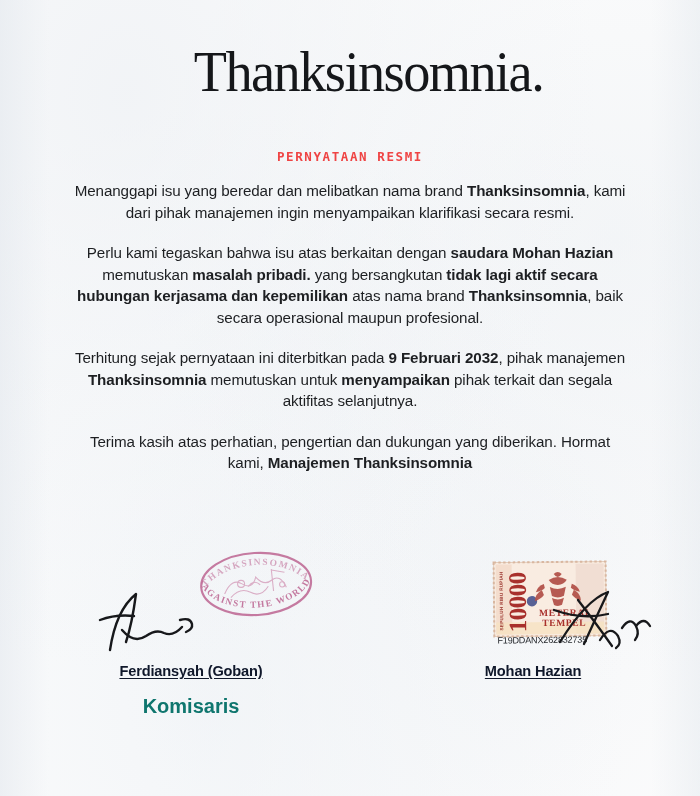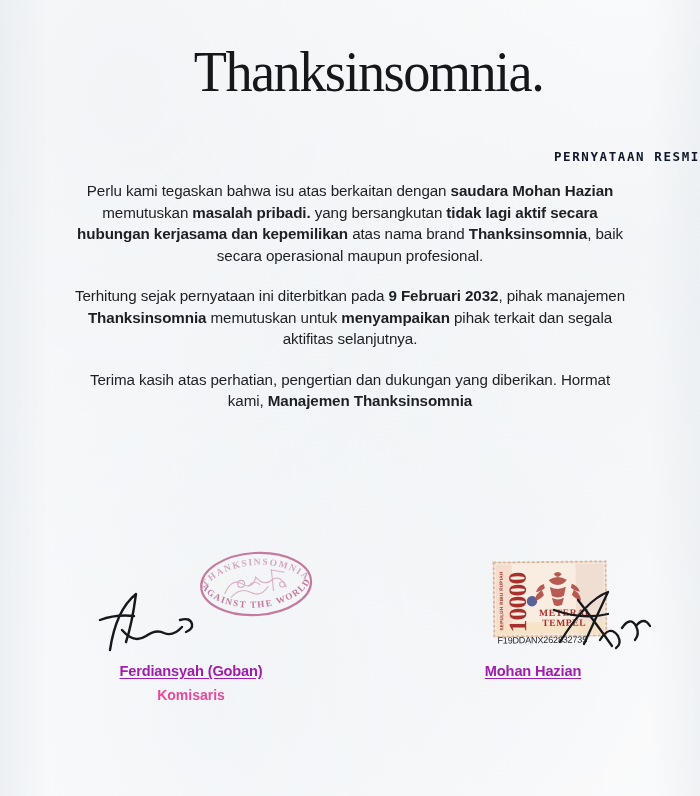--- a/index.html
+++ b/index.html
@@ -58,26 +58,26 @@
     transform: scaleX(0.97);
     transform-origin: center;
   }
 
   
   .statement-heading {
     position: absolute;
     top: 149px;
     left: 0;
     right: 0;
-    text-align: right;
+    text-align: center;
     font-family: "DejaVu Sans Mono", "Liberation Mono", monospace;
     font-size: 12.5px;
     font-weight: 700;
     letter-spacing: 1.6px;
-    color: #0f172a;
+    color: #ef4444;
   }
 
   
   .body-copy {
     position: absolute;
     top: 180px;
     left: 70px;
     width: 560px;
     text-align: center;
   }
@@ -129,48 +129,49 @@
   
   .sig-block {
     position: absolute;
     text-align: center;
   }
   .sig-block.left  { left: 66px;  top: 663px; width: 250px; }
   .sig-block.right { left: 415px; top: 663px; width: 236px; }
   .signer-name {
     font-size: 14.6px;
     font-weight: 700;
-    color: #a21caf;
+    color: #0f172a;
     text-decoration: underline;
     text-underline-offset: 2px;
     letter-spacing: -0.15px;
   }
   .signer-role {
-    margin-top: 8px;
-    font-size: 14px;
+    margin-top: 16px;
+    font-size: 20px;
     font-weight: 700;
-    color: #ec4899;
+    color: #0f766e;
   }
   .signer-role.hidden { visibility: hidden; }
 </style>
 </head>
 <body>
 
 <div class="paper"></div>
 <div class="edge-shade"></div>
 
 <div class="sheet">
 
   <div class="masthead">
     <div class="brand-title">Thanksinsomnia.</div>
   </div>
 
   <div class="statement-heading">PERNYATAAN RESMI</div>
 
   <div class="body-copy">
+    <p class="para p1"><span>Menanggapi isu yang beredar dan melibatkan nama brand </span><b>Thanksinsomnia</b><span>, kami dari pihak manajemen ingin menyampaikan klarifikasi secara resmi.</span></p>
     <p class="para p2"><span>Perlu kami tegaskan bahwa isu atas berkaitan dengan </span><b>saudara Mohan Hazian</b><span> memutuskan </span><b>masalah pribadi.</b><span> yang bersangkutan </span><b>tidak lagi aktif secara hubungan kerjasama dan kepemilikan</b><span> atas nama brand </span><b>Thanksinsomnia</b><span>, baik secara operasional maupun profesional.</span></p>
     <p class="para p3"><span>Terhitung sejak pernyataan ini diterbitkan pada </span><b>9 Februari 2032</b><span>, pihak manajemen </span><b>Thanksinsomnia</b><span> memutuskan untuk </span><b>menyampaikan</b><span> pihak terkait dan segala aktifitas selanjutnya.</span></p>
     <p class="para p4"><span>Terima kasih atas perhatian, pengertian dan dukungan yang diberikan. Hormat kami, </span><b>Manajemen Thanksinsomnia</b></p>
   </div>
 
   <div class="company-stamp">
     <svg viewBox="0 0 140 96" xmlns="http://www.w3.org/2000/svg">
       <defs>
         <path id="arcTop" d="M 16,56 A 56,34 0 0 1 124,56" fill="none"></path>
         <path id="arcBottom" d="M 16,50 A 56,32 0 0 0 124,50" fill="none"></path>

